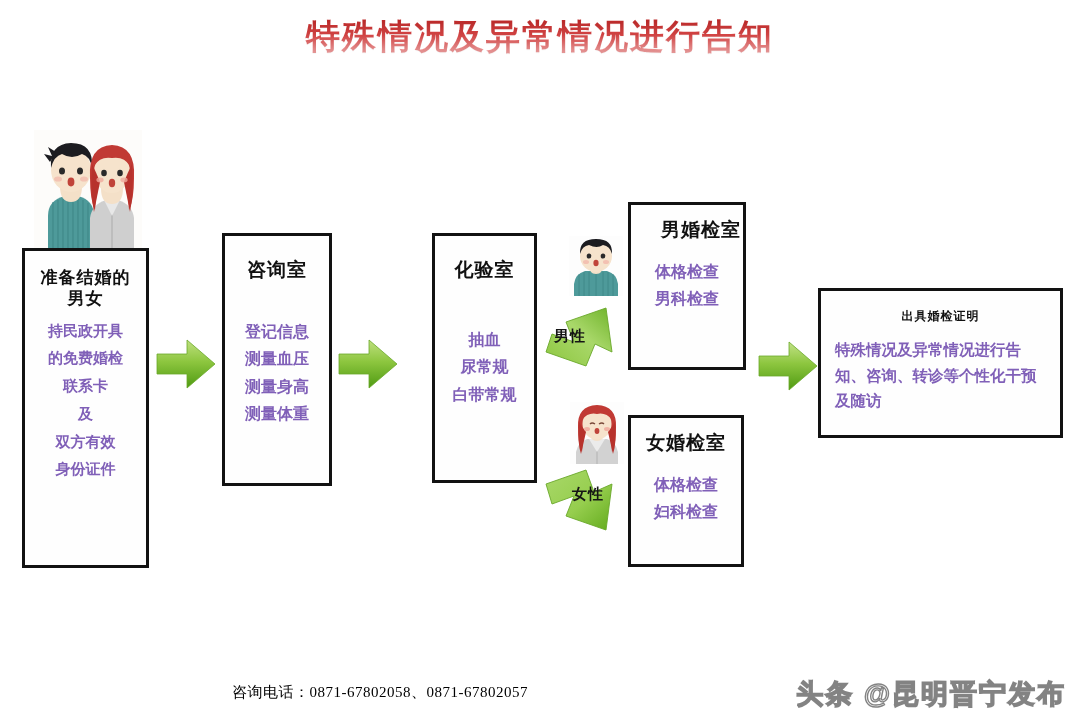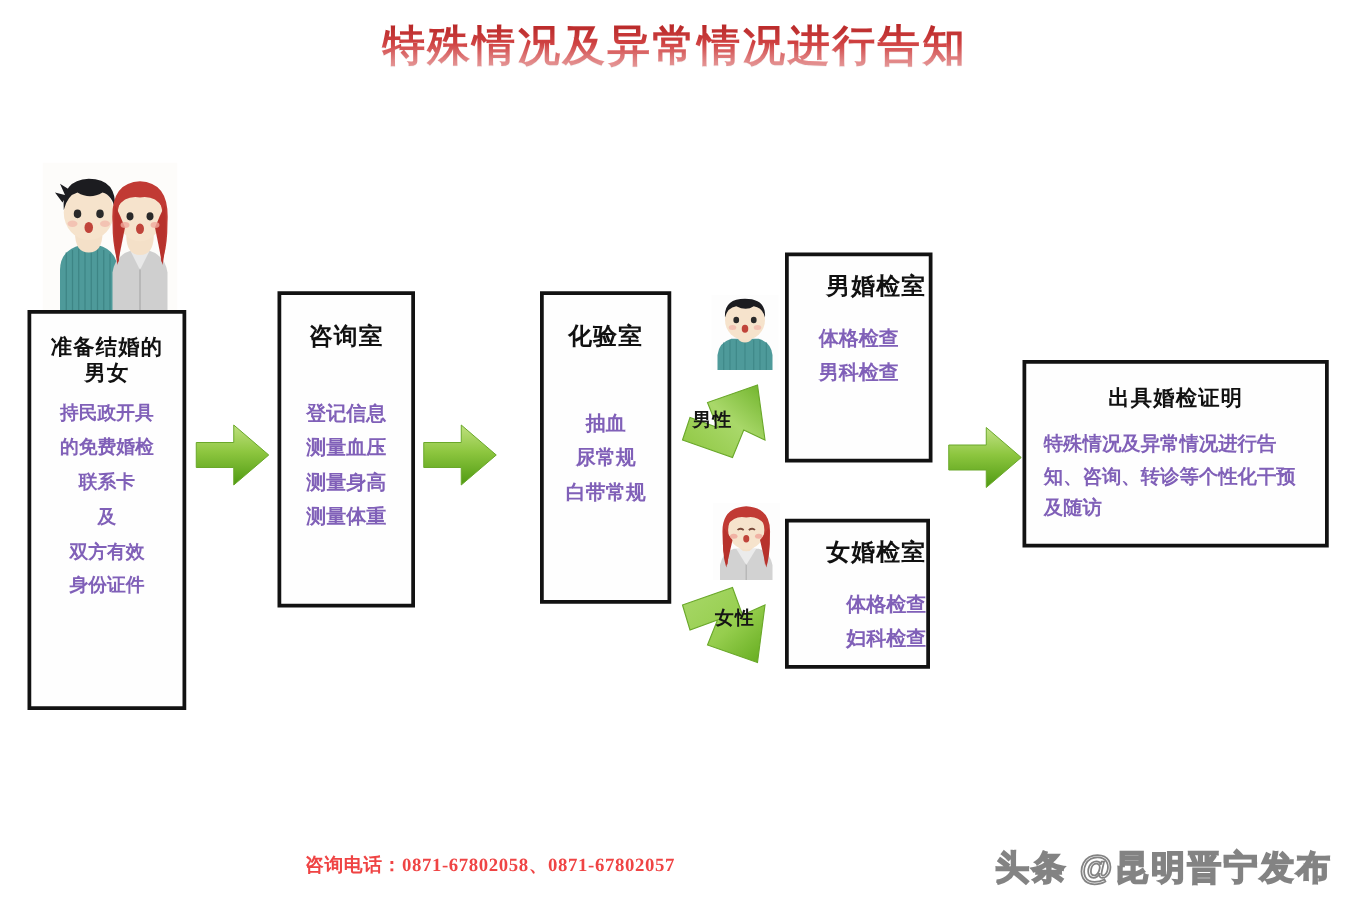--- a/index.html
+++ b/index.html
@@ -64,27 +64,27 @@
   #box3{left:414px;top:233px;width:105px;height:250px;margin-left:18px;}
   #box3 .box-title{margin-top:23px;}
   #box3 .box-lines{margin-top:44px;}
 
   
   #box4{left:628px;top:202px;width:118px;height:168px;}
   #box4 .box-title{margin-top:14px;padding-left:28px;}
   #box4 .box-lines{margin-top:16px;}
 
   
-  #box5{left:628px;top:415px;width:116px;height:120px;text-align:right;}
+  #box5{left:628px;top:415px;width:116px;height:152px;}
   #box5 .box-title{margin-top:14px;}
   #box5 .box-lines{margin-top:16px;}
 
   
   #box6{left:818px;top:288px;width:245px;height:150px;}
-  #box6 .box-title{margin-top:18px;font-size:17px;}
+  #box6 .box-title{margin-top:18px;font-size:12px;}
   #box6 .box-para{
     margin:14px 12px 0 14px;
     color:#8060b8;
     font-size:15.5px;
     line-height:1.62;
     font-weight:bold;
     text-align:left;
   }
 
   
@@ -97,23 +97,23 @@
     letter-spacing:1px;
     white-space:nowrap;
   }
 
   
   .avatar{position:absolute;}
   .avatar svg{display:block;}
 
   
   .footer-phone{
-    position:absolute;left:12px;top:683px;width:760px;
+    position:absolute;left:0;top:683px;width:760px;
     text-align:center;
-    font-size:15px;font-weight:bold;color:#ef4444;
+    font-size:15px;font-weight:normal;color:#000000;
     font-family:"Liberation Serif","DejaVu Serif",serif;
     letter-spacing:0.5px;
   }
   .watermark{
     position:absolute;right:14px;top:676px;
     font-size:27px;font-weight:bold;
     font-family:"Liberation Sans","DejaVu Sans",sans-serif;
     color:rgba(255,255,255,0.0);
     -webkit-text-stroke:1.4px rgba(90,90,90,0.75);
     letter-spacing:2px;

